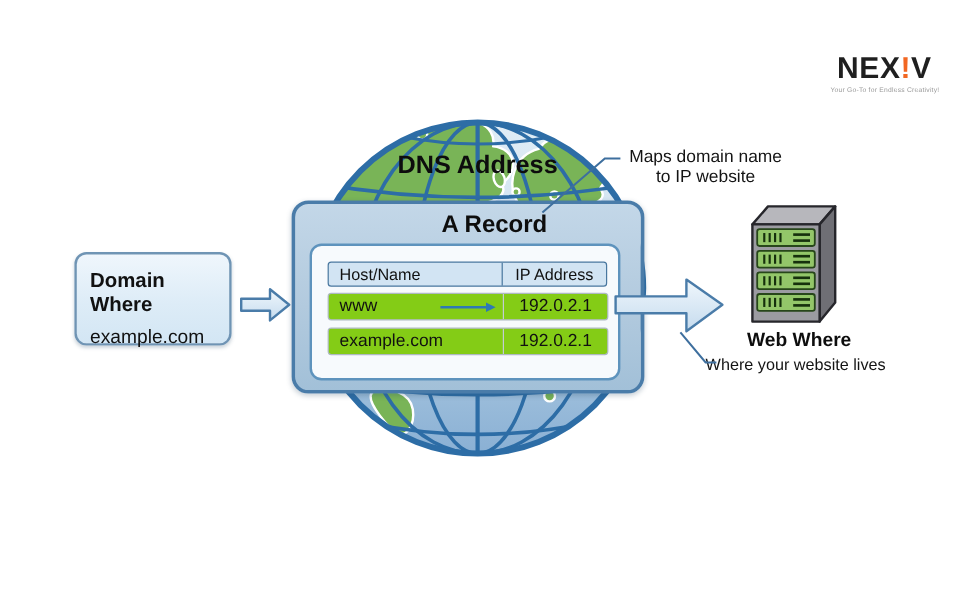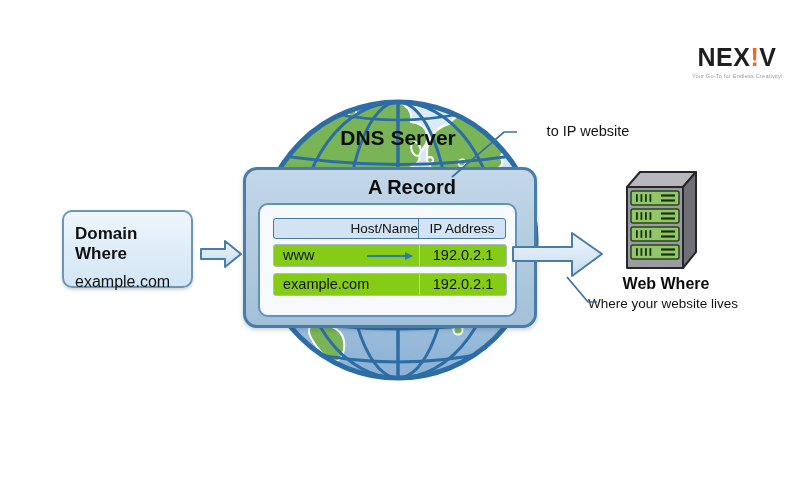--- a/index.html
+++ b/index.html
@@ -40,21 +40,21 @@
   .panel{position:absolute;left:243px;top:167px;width:288px;height:155px;z-index:2;
     background:linear-gradient(180deg,#c3d7e8 0%,#b2cade 55%,#a2c0d8 100%);
     border:3px solid #4a7ca9;border-radius:14px;
     box-shadow:0 2px 4px rgba(40,70,100,.25);}
   .panel .p-title{margin-top:6px;text-align:center;font-size:20px;font-weight:bold;color:#0d0d0d;padding-left:44px;}
   .panel .inner{position:absolute;left:12px;top:33px;width:255px;height:110px;
     background:#f7fafd;border:2px solid #5e93bd;border-radius:10px;}
   .tbl-header{position:absolute;left:13px;top:13px;width:231px;height:19px;
     background:#d2e4f3;border:1.5px solid #49779f;border-radius:3px;
     display:flex;font-size:13.5px;}
-  .tbl-header .h1{width:135px;padding-left:9px;line-height:19px;text-align:right;}
+  .tbl-header .h1{width:135px;padding-left:9px;line-height:19px;}
   .tbl-header .h2{flex:1;border-left:1.5px solid #49779f;text-align:center;line-height:19px;}
   .tbl-row{position:absolute;left:13px;width:232px;height:21px;background:#84cc16;
     border:1px solid #aeb9c2;border-radius:3px;display:flex;font-size:14.5px;}
   .tbl-row.r1{top:39px;}
   .tbl-row.r2{top:68px;}
   .tbl-row .c1{width:136px;padding-left:9px;line-height:21px;position:relative;}
   .tbl-row .c2{flex:1;border-left:1px solid #c3ccd4;text-align:center;line-height:21px;}
   .row-arrow{position:absolute;right:5px;top:6px;}
 </style>
 </head>
@@ -99,23 +99,24 @@
 
 <div class="logo">
   <div class="brand">
     <span>NEX</span>
       <span class="bang">!</span>
       <span>V</span>
   </div>
   <div class="tagline">Your Go-To for Endless Creativity!</div>
 </div>
 
-<div class="dns-label">DNS Server</div>
+<div class="dns-label">DNS Address</div>
 
 <div class="maps-callout">
+  <div>Maps domain name</div>
   <div>to IP website</div>
 </div>
 
 <div class="domain-box">
   <div class="db-title">Domain Where</div>
   <div class="db-value">example.com</div>
 </div>
 
 <div class="panel">
   <div class="p-title">A Record</div>

